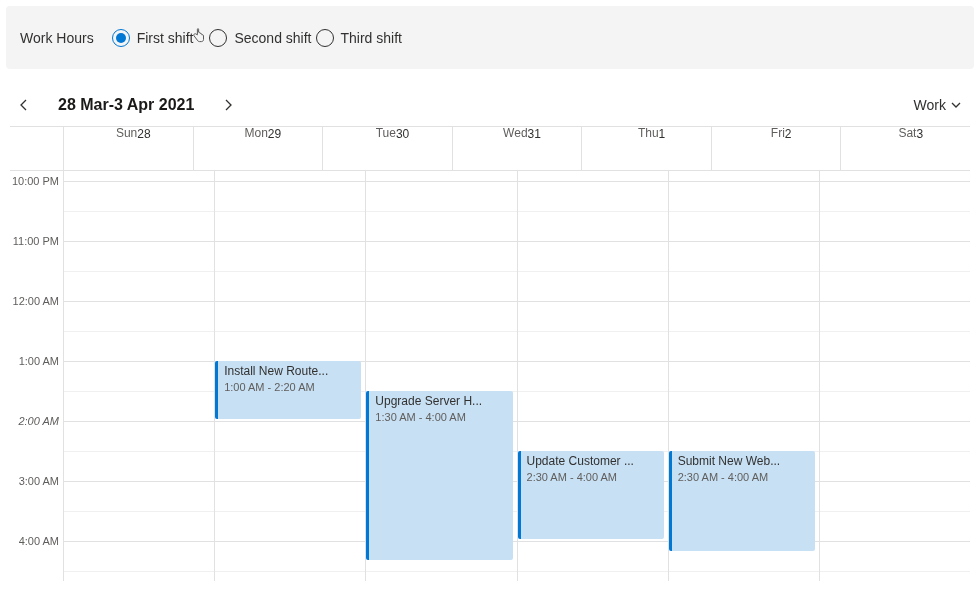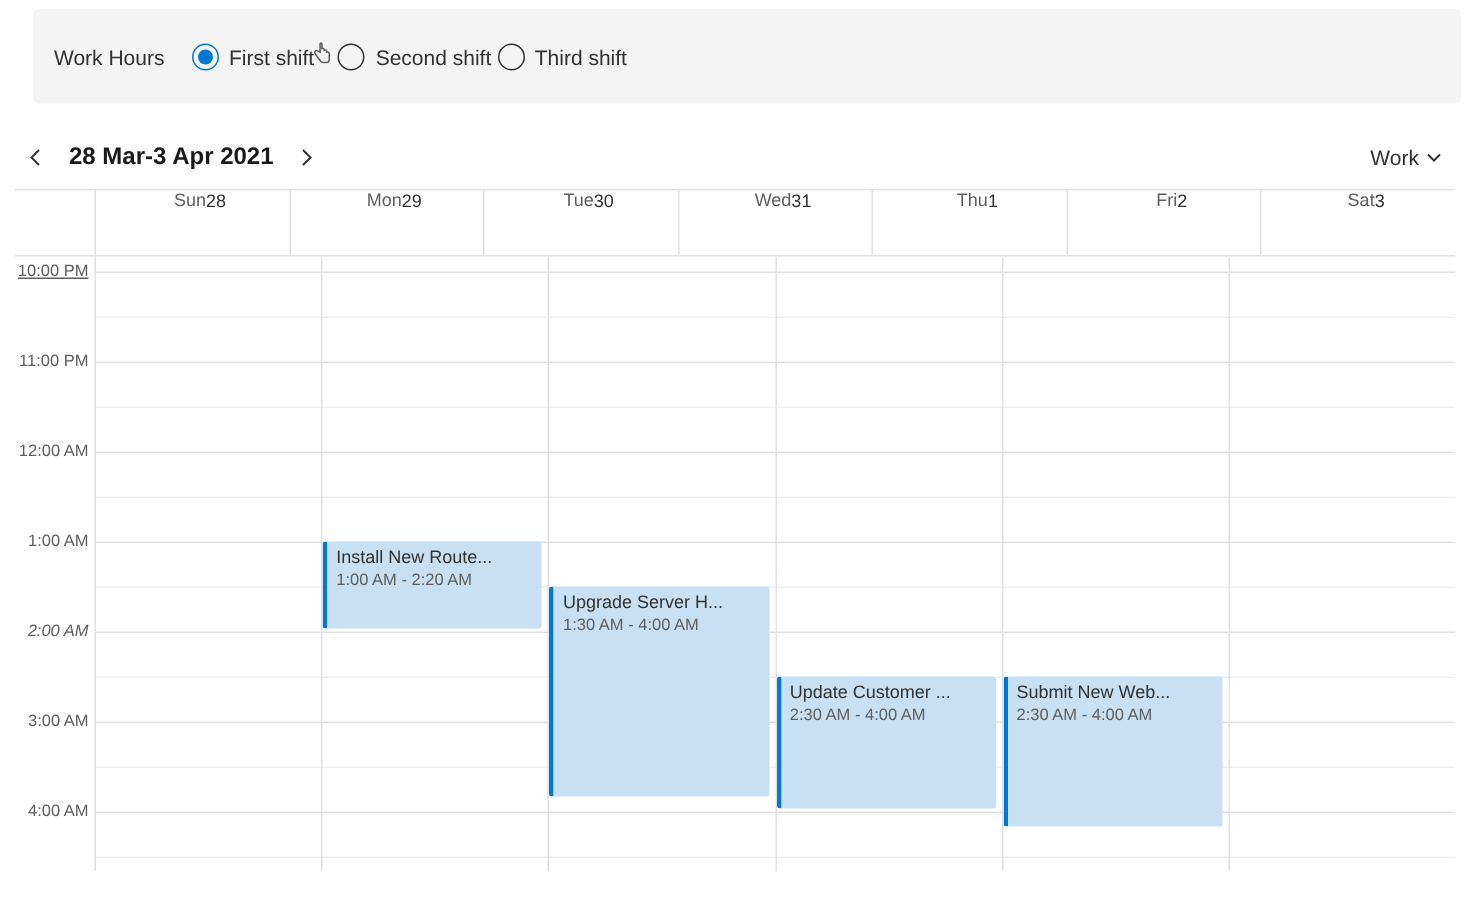--- a/index.html
+++ b/index.html
@@ -13,21 +13,21 @@
   }
   .root {
     width: 980px;
     height: 601px;
     position: relative;
     background: #fff;
   }
   
   .work-hours-bar {
     position: absolute;
-    left: 22px; right: 6px; top: 6px;
+    left: 6px; right: 6px; top: 6px;
     height: 63px;
     background: #f4f4f4;
     border-radius: 4px;
     display: flex;
     align-items: center;
     padding-left: 14px;
     gap: 18px;
     font-size: 14px;
     color: #323130;
   }
@@ -56,21 +56,21 @@
   
   .calendar-toolbar {
     position: absolute;
     left: 10px; right: 10px; top: 83px;
     height: 44px;
     border-bottom: 1px solid #e1e1e1;
     display: flex; align-items: center;
     justify-content: space-between;
   }
   .toolbar-left {
-    display: flex; align-items: center; gap: 8px; text-align: center;
+    display: flex; align-items: center; gap: 20px; text-align: center;
   }
   .chev-btn {
     width: 28px; height: 28px;
     display: flex; align-items: center; justify-content: center;
     cursor: pointer;
   }
   .chev-btn svg { width: 12px; height: 12px; }
   .date-range {
     font-size: 16px;
     font-weight: 600;
@@ -256,21 +256,21 @@
     <span class="day-num">2</span>
   </div>
   <div class="day-header">
     <span class="day-name">Sat</span>
     <span class="day-num">3</span>
   </div>
 </div>
 
 <div class="grid-area">
   <div class="time-gutter" id="time-gutter">
-        <div class="time-label" style="top: 10px; text-decoration: underline;">10:00 PM</div>
+        <div class="time-label" style="top: 10px;">10:00 PM</div>
         <div class="time-label" style="top: 70px;">11:00 PM</div>
         <div class="time-label" style="top: 130px;">12:00 AM</div>
         <div class="time-label" style="top: 190px;">1:00 AM</div>
         <div class="time-label" style="top: 250px; font-style: italic;">2:00 AM</div>
         <div class="time-label" style="top: 310px;">3:00 AM</div>
         <div class="time-label" style="top: 370px;">4:00 AM</div>
       </div>
   <div class="day-columns" id="day-columns">
     <div class="hour-lines" id="hour-lines">
           <div class="hour-line" style="top: 10px;"></div>
@@ -289,21 +289,21 @@
           <div class="half-line" style="top: 400px;"></div>
         </div>
     <div class="day-col"></div>
     <div class="day-col">
           <div class="event" style="top: 190px; height: 58px;">
             <div class="event-title">Install New Route...</div>
             <div class="event-time">1:00 AM - 2:20 AM</div>
           </div>
         </div>
     <div class="day-col">
-          <div class="event" style="top: 220px; height: 140px;">
+          <div class="event" style="top: 220px; height: 169px;">
             <div class="event-title">Upgrade Server H...</div>
             <div class="event-time">1:30 AM - 4:00 AM</div>
           </div>
         </div>
     <div class="day-col">
           <div class="event" style="top: 280px; height: 88px;">
             <div class="event-title">Update Customer ...</div>
             <div class="event-time">2:30 AM - 4:00 AM</div>
           </div>
         </div>

